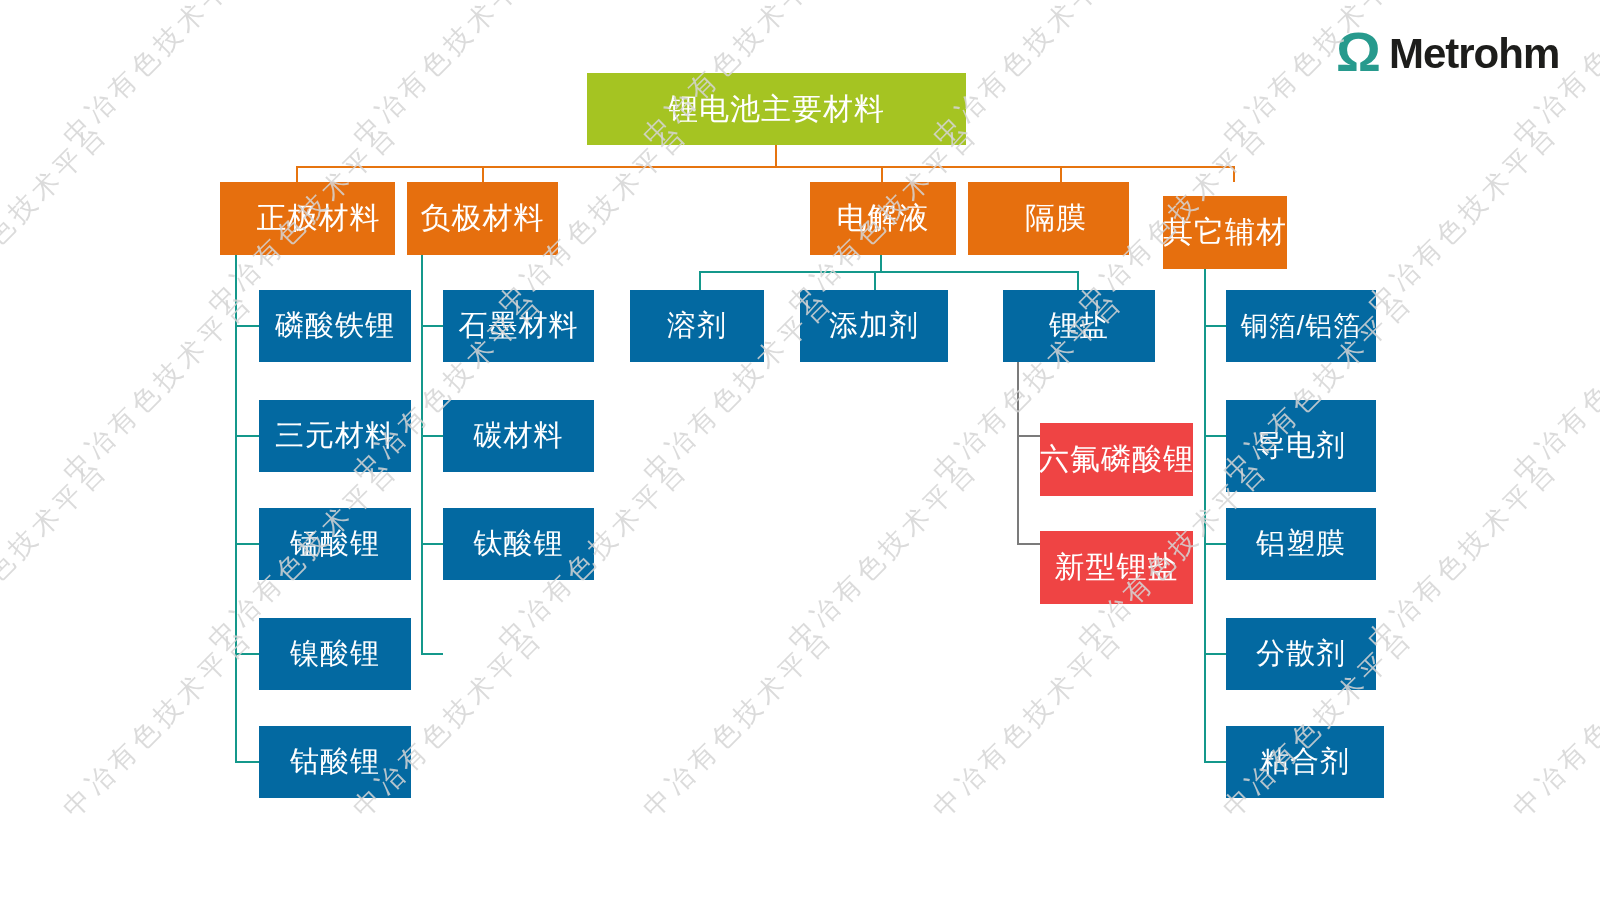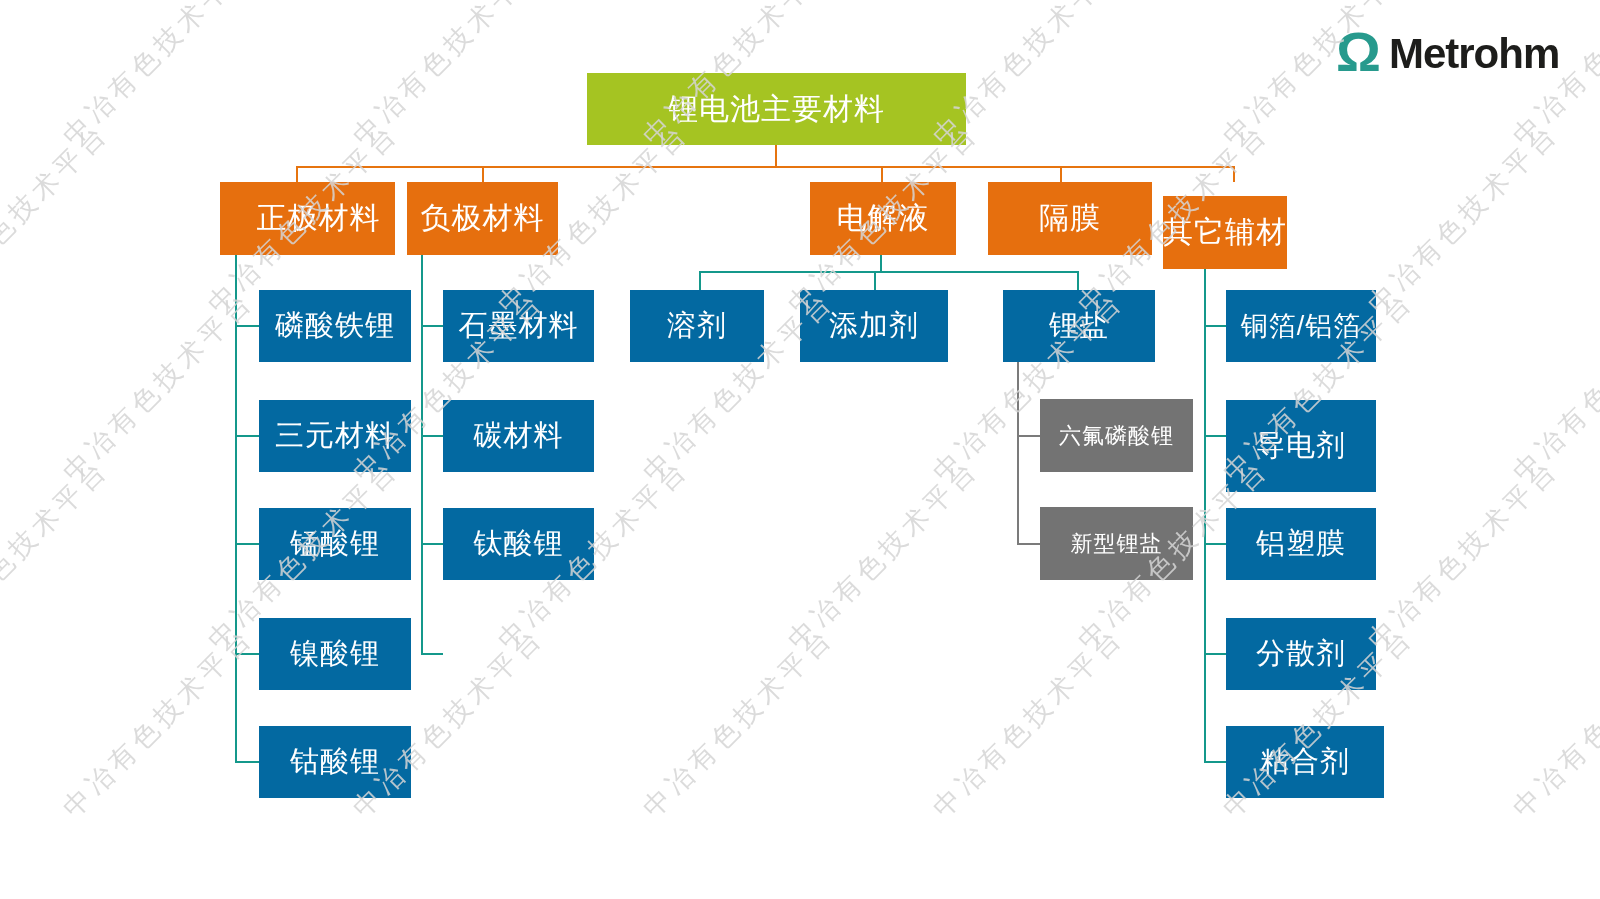--- a/index.html
+++ b/index.html
@@ -10,21 +10,21 @@
   #canvas{position:relative;width:1600px;height:899px;background:#ffffff;overflow:hidden;}
 
   .node{
     position:absolute;display:flex;align-items:center;justify-content:center;
     color:#ffffff;font-size:29px;letter-spacing:1px;white-space:nowrap;
     z-index:2;
   }
   .node-root{background:#a5c422;font-size:30px;}
   .node-branch{background:#e66f0e;font-size:30px;}
   .node-leaf{background:#0369a1;}
-  .node-gray{background:#737373;font-size:22px;}
+  .node-gray{background:#ef4444;font-size:30px;margin-top:24px;}
 
   .line{position:absolute;z-index:1;}
   .line-orange{background:#e6740f;}
   .line-teal{background:#14988b;}
   .line-gray{background:#7b7b7b;}
 
   #watermark-layer{position:absolute;left:0;top:0;width:1600px;height:899px;
     z-index:5;pointer-events:none;overflow:hidden;}
   .wm{
     position:absolute;white-space:nowrap;
@@ -83,21 +83,21 @@
   <div class="line line-teal" style="left:1204px;top:435px;width:22px;height:2px;"></div>
   <div class="line line-teal" style="left:1204px;top:543px;width:22px;height:2px;"></div>
   <div class="line line-teal" style="left:1204px;top:653px;width:22px;height:2px;"></div>
   <div class="line line-teal" style="left:1204px;top:761px;width:22px;height:2px;"></div>
 
   <div class="node node-root" style="left:587px;top:73px;width:379px;height:72px;">锂电池主要材料</div>
 
   <div class="node node-branch" style="left:220px;top:182px;width:153px;height:73px;padding-left:22px;">正极材料</div>
   <div class="node node-branch" style="left:407px;top:182px;width:151px;height:73px;">负极材料</div>
   <div class="node node-branch" style="left:810px;top:182px;width:146px;height:73px;">电解液</div>
-  <div class="node node-branch" style="left:988px;top:182px;width:164px;height:73px;">隔膜</div>
+  <div class="node node-branch" style="left:968px;top:182px;width:146px;height:73px;padding-left:15px;">隔膜</div>
   <div class="node node-branch" style="left:1163px;top:196px;width:124px;height:73px;">其它辅材</div>
 
   <div class="node node-leaf" style="left:259px;top:290px;width:152px;height:72px;">磷酸铁锂</div>
   <div class="node node-leaf" style="left:259px;top:508px;width:152px;height:72px;">锰酸锂</div>
   <div class="node node-leaf" style="left:259px;top:400px;width:152px;height:72px;">三元材料</div>
   <div class="node node-leaf" style="left:259px;top:618px;width:152px;height:72px;">镍酸锂</div>
   <div class="node node-leaf" style="left:259px;top:726px;width:152px;height:72px;">钴酸锂</div>
 
   <div class="node node-leaf" style="left:443px;top:290px;width:151px;height:72px;">石墨材料</div>
   <div class="node node-leaf" style="left:443px;top:400px;width:151px;height:72px;">碳材料</div>

